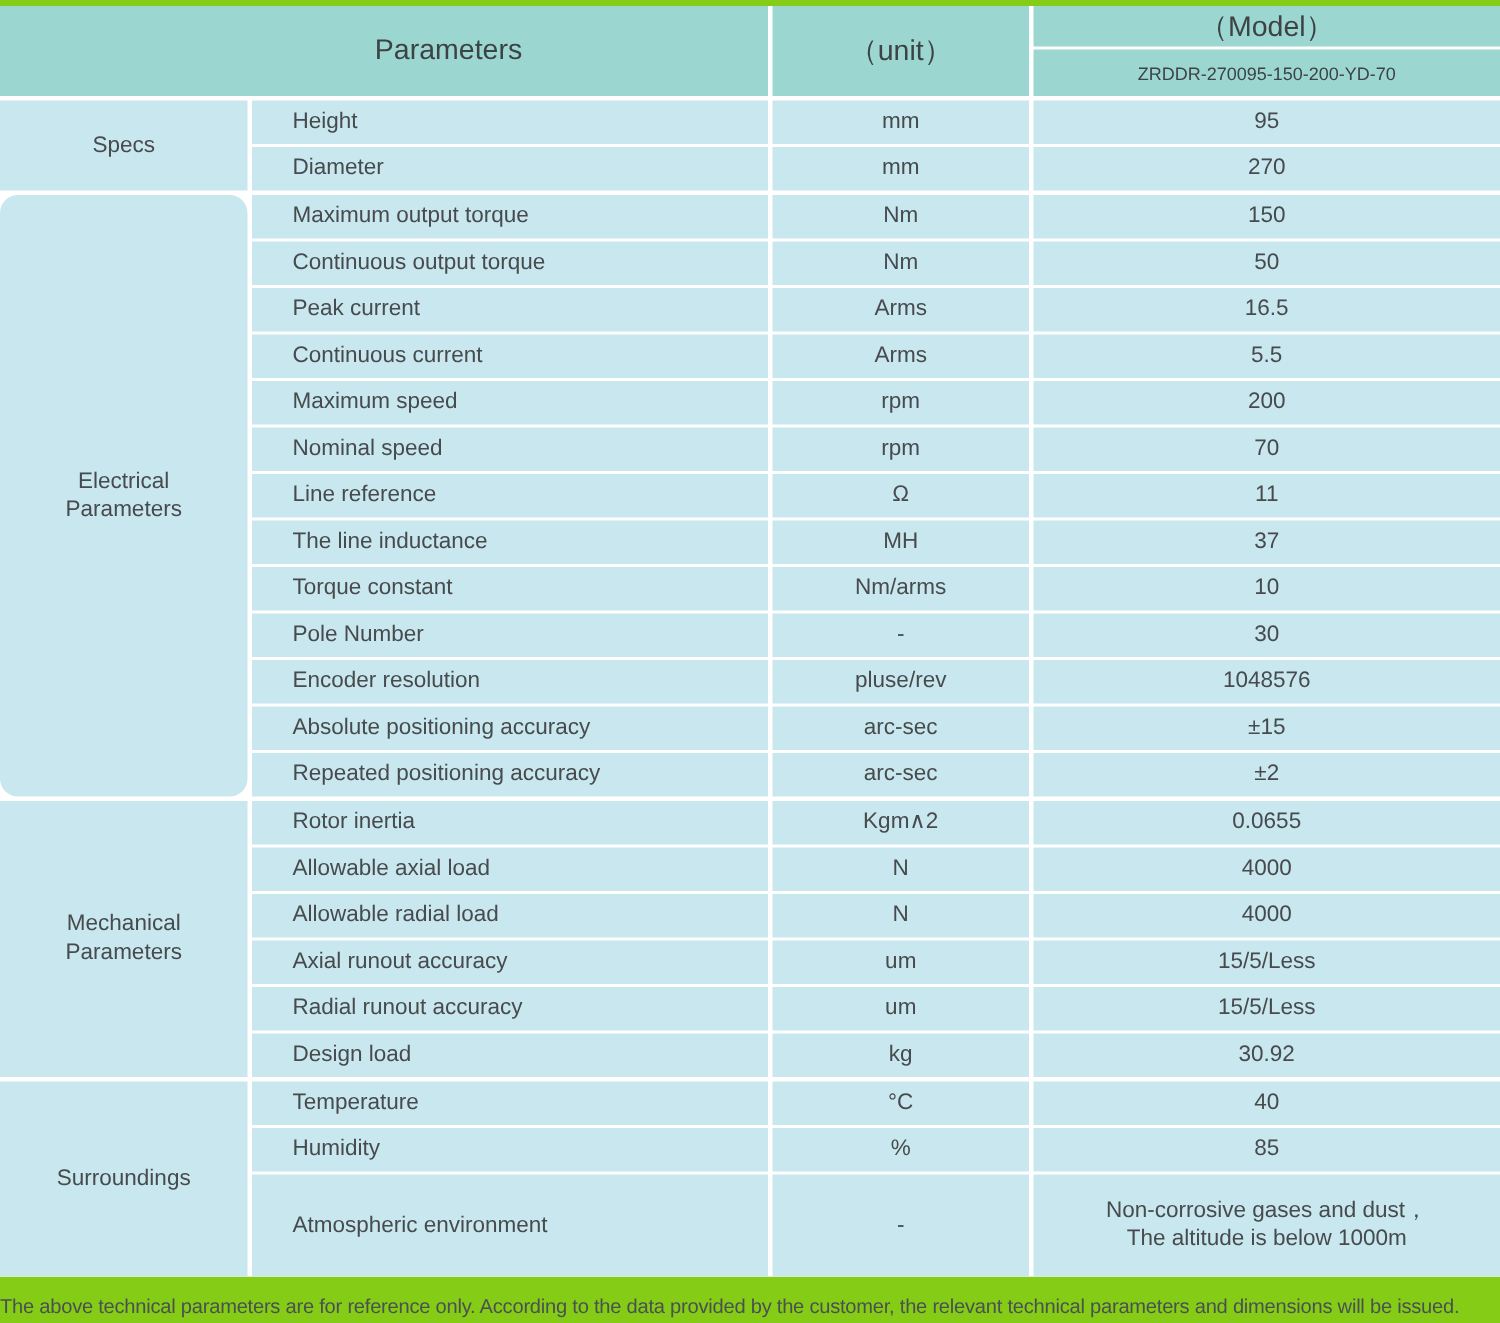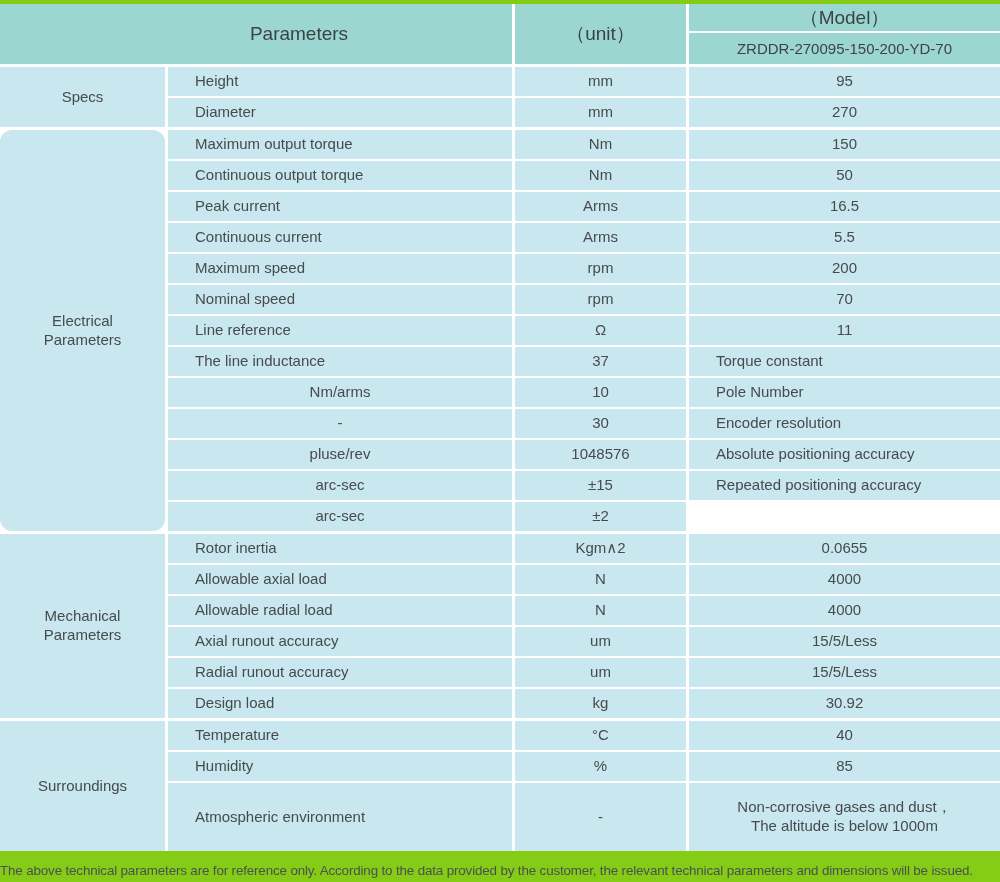--- a/index.html
+++ b/index.html
@@ -33,21 +33,21 @@
   .thead .hcell {
     background: var(--head-bg);
     color: var(--head-text);
     display: flex;
     align-items: center;
     justify-content: center;
   }
   .hcell.params { grid-row: 1 / 3; font-size: 19px; padding-left: 86px; }
   .hcell.unit   { grid-row: 1 / 3; font-size: 19px; }
   .hcell.model-label  { grid-row: 1; font-size: 19px; }
-  .hcell.model-number { grid-row: 2; font-size: 15px; }
+  .hcell.model-number { grid-row: 2; font-size: 12px; }
   
   .section {
     display: grid;
     grid-template-columns: 165px 344px 171px 1fr;
     gap: 2px 3px;
     background: #ffffff;
   }
   .cell {
     background: var(--cell-bg);
     color: var(--cell-text);
@@ -119,20 +119,21 @@
           <div class="cell param">Maximum speed</div>
           <div class="cell unit">rpm</div>
           <div class="cell value">200</div>
           <div class="cell param">Nominal speed</div>
           <div class="cell unit">rpm</div>
           <div class="cell value">70</div>
           <div class="cell param">Line reference</div>
           <div class="cell unit">Ω</div>
           <div class="cell value">11</div>
           <div class="cell param">The line inductance</div>
+          <div class="cell unit">MH</div>
           <div class="cell value">37</div>
           <div class="cell param">Torque constant</div>
           <div class="cell unit">Nm/arms</div>
           <div class="cell value">10</div>
           <div class="cell param">Pole Number</div>
           <div class="cell unit">-</div>
           <div class="cell value">30</div>
           <div class="cell param">Encoder resolution</div>
           <div class="cell unit">pluse/rev</div>
           <div class="cell value">1048576</div>

